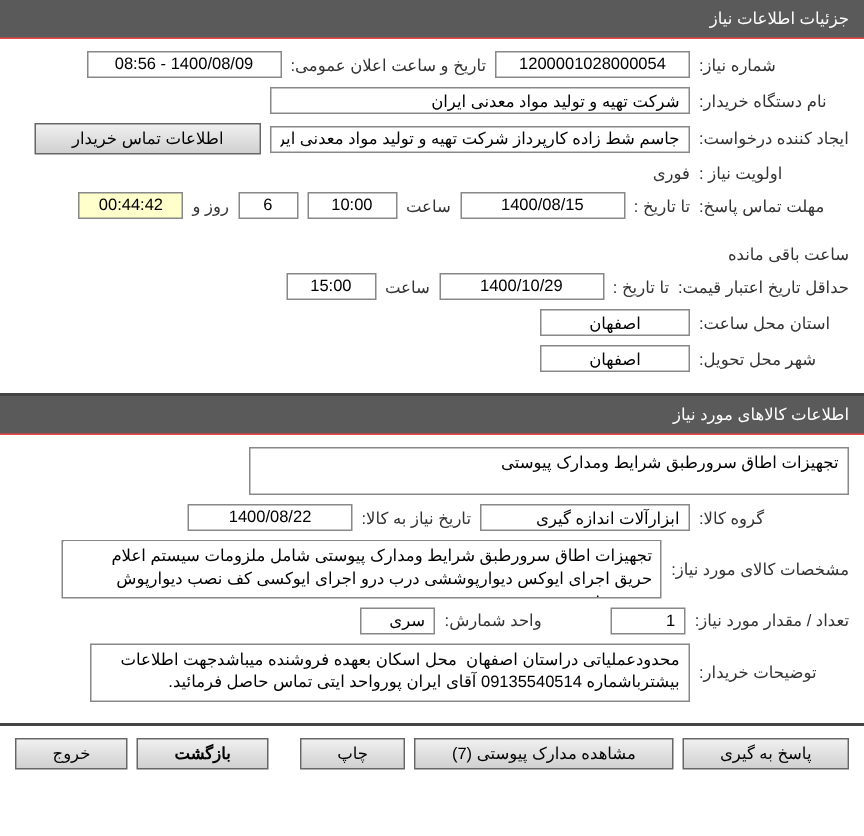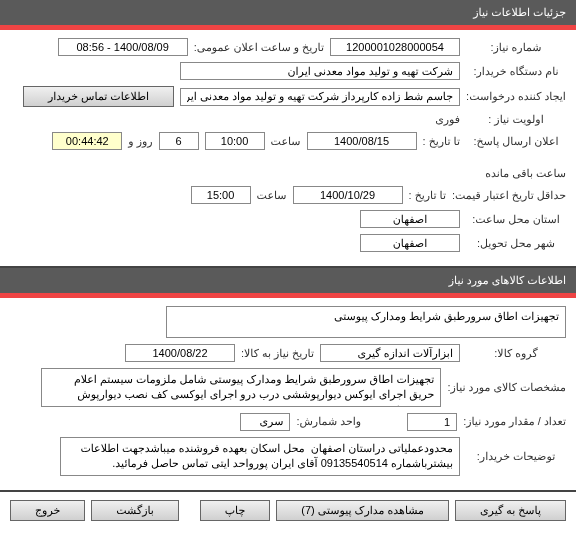--- a/index.html
+++ b/index.html
@@ -7,37 +7,37 @@
   font-family: Tahoma, Arial, sans-serif;
   font-size: 11px;
   background: #fff;
   width: 576px;
   direction: rtl;
 }
 .panel-header {
   background: #5a5a5a;
   color: #fff;
   padding: 6px 10px;
-  border-bottom: 5px solid #ef4444;
+  border-bottom: 1px solid #ef4444;
 }
 .form-section {
   padding: 8px 10px;
   border-bottom: 2px solid #444;
 }
 .row {
   display: flex;
   align-items: center;
   margin-bottom: 6px;
   gap: 6px;
   flex-wrap: wrap;
 }
 .label {
   color: #333;
   min-width: 100px;
-  text-align: center;
+  text-align: left;
   font-size: 11px;
 }
 .label-inline {
   color: #333;
   font-size: 11px;
 }
 .field {
   border: 1px solid #888;
   background: #fff;
   padding: 2px 6px;
@@ -72,21 +72,21 @@
   font-family: Tahoma, Arial, sans-serif;
   resize: none;
 }
 .multiline { min-height: 28px; line-height: 1.4; }
 .button-bar {
   display: flex;
   gap: 6px;
   padding: 8px 10px;
   justify-content: flex-start;
 }
-.spacer-right { margin-right: auto; }
+.spacer-right { margin-right: auto; font-weight: bold; }
 .remaining { color: #333; font-size: 11px; margin-top: 11px; }
 </style>
 </head>
 <body>
 
 <div class="panel-header">
   <span>جزئیات اطلاعات نیاز</span>
 </div>
 
 <div class="form-section">
@@ -108,21 +108,21 @@
     <input class="field field-wide" readonly="" value="جاسم شط زاده کارپرداز شرکت تهیه و تولید مواد معدنی ایران" style="">
     <button class="btn">اطلاعات تماس خریدار</button>
   </div>
 
   <div class="row">
     <span class="label">اولویت نیاز :</span>
     <span class="label-inline">فوری</span>
   </div>
 
   <div class="row">
-    <span class="label">اعلان ارسال پاسخ:</span>
+    <span class="label">مهلت تماس پاسخ:</span>
     <span class="label-inline">تا تاریخ :</span>
     <input class="field field-date" readonly="" value="1400/08/15" style="">
     <span class="label-inline">ساعت</span>
     <input class="field field-time" readonly="" value="10:00" style="">
     <input class="field field-xs" readonly="" value="6" style="">
     <span class="label-inline">روز و</span>
     <input class="field field-counter" readonly="" value="00:44:42" style="">
     <span class="remaining">ساعت باقی مانده</span>
   </div>
 

